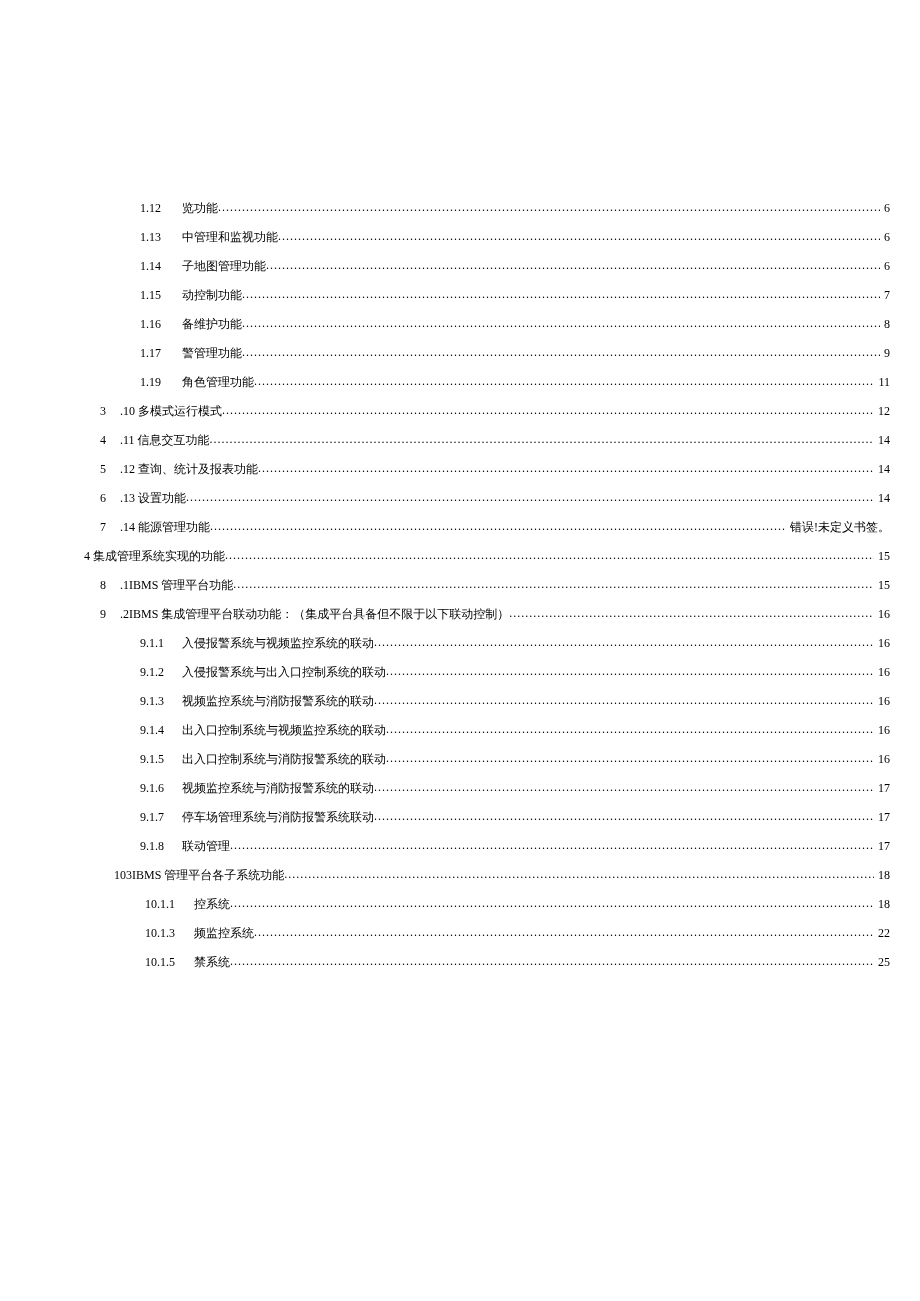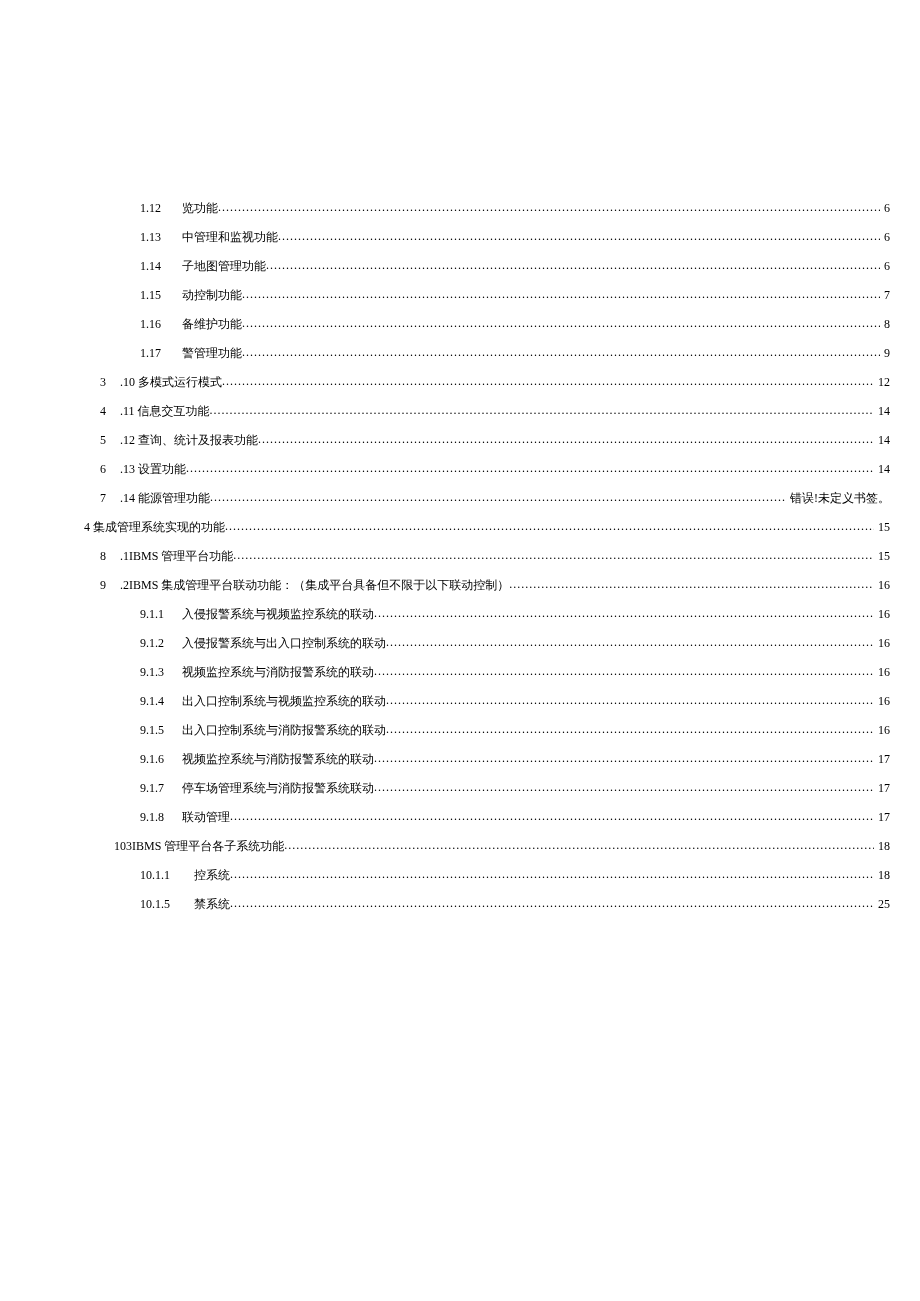--- a/index.html
+++ b/index.html
@@ -48,21 +48,21 @@
   }
   .toc-page {
     flex: 0 0 auto;
     padding-left: 4px;
   }
   .lvl0 { padding-left: 0; }
   .lvl1 { padding-left: 30px; }
   .lvl2 { padding-left: 70px; }
   .lvl2 .toc-num { min-width: 42px; text-align: left; padding-right: 10px; }
   .lvl3 { padding-left: 70px; }
-  .lvl3 .toc-num { min-width: 54px; text-align: left; padding-right: 14px; }
+  .lvl3 .toc-num { min-width: 54px; text-align: center; padding-right: 14px; }
 </style>
 </head>
 <body>
 
 <div class="page">
   <div id="toc-container">
       <div class="toc-entry lvl2">
         <span class="toc-num">1.12</span>
         <span class="toc-title">览功能</span>
         <span class="toc-leader"></span>
@@ -91,20 +91,26 @@
         <span class="toc-title">备维护功能</span>
         <span class="toc-leader"></span>
         <span class="toc-page">8</span>
       </div>
       <div class="toc-entry lvl2">
         <span class="toc-num">1.17</span>
         <span class="toc-title">警管理功能</span>
         <span class="toc-leader"></span>
         <span class="toc-page">9</span>
       </div>
+      <div class="toc-entry lvl2">
+        <span class="toc-num">1.19</span>
+        <span class="toc-title">角色管理功能</span>
+        <span class="toc-leader"></span>
+        <span class="toc-page">11</span>
+      </div>
       <div class="toc-entry lvl1">
         <span class="toc-num">3</span>
         <span class="toc-title">.10 多模式运行模式</span>
         <span class="toc-leader"></span>
         <span class="toc-page">12</span>
       </div>
       <div class="toc-entry lvl1">
         <span class="toc-num">4</span>
         <span class="toc-title">.11 信息交互功能</span>
         <span class="toc-leader"></span>
@@ -198,20 +204,26 @@
         <span class="toc-num"></span>
         <span class="toc-title">103IBMS 管理平台各子系统功能</span>
         <span class="toc-leader"></span>
         <span class="toc-page">18</span>
       </div>
       <div class="toc-entry lvl3">
         <span class="toc-num">10.1.1</span>
         <span class="toc-title">控系统</span>
         <span class="toc-leader"></span>
         <span class="toc-page">18</span>
+      </div>
+      <div class="toc-entry lvl3">
+        <span class="toc-num">10.1.3</span>
+        <span class="toc-title">频监控系统</span>
+        <span class="toc-leader"></span>
+        <span class="toc-page">22</span>
       </div>
       <div class="toc-entry lvl3">
         <span class="toc-num">10.1.5</span>
         <span class="toc-title">禁系统</span>
         <span class="toc-leader"></span>
         <span class="toc-page">25</span>
       </div>
     </div>
 </div>
 

